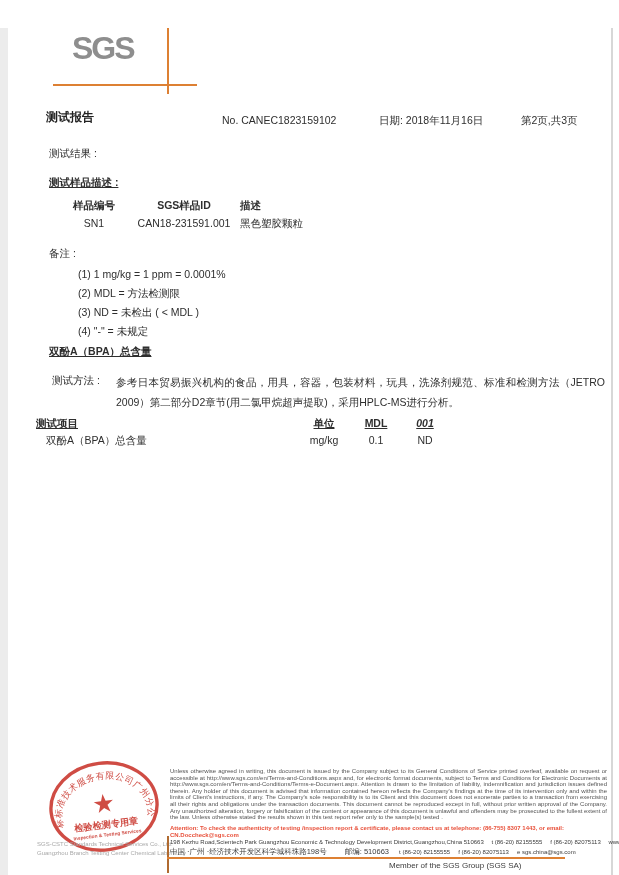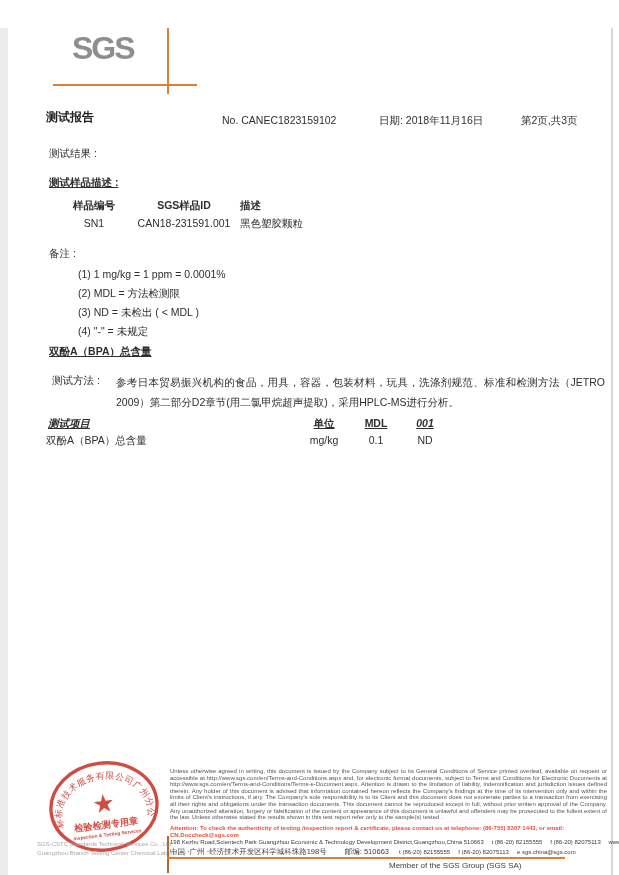--- a/index.html
+++ b/index.html
@@ -62,21 +62,21 @@
     <div>(2) MDL = 方法检测限</div>
     <div>(3) ND = 未检出 ( &lt; MDL )</div>
     <div>(4) "-" = 未规定</div>
   </div>
 
   <div class="t h10 bold ul" style="left:49px;top:345px;">双酚A（BPA）总含量</div>
   <div class="t h10" style="left:52px;top:374px;">测试方法 :</div>
   <div class="method" style="left:116px;top:372px;width:489px;">参考日本贸易振兴机构的食品，用具，容器，包装材料，玩具，洗涤剂规范、标准和检测方法（JETRO 2009）第二部分D2章节(用二氯甲烷超声提取)，采用HPLC-MS进行分析。</div>
 
   <div>
-    <div class="cell bold ul" style="left:48px;top:417px;font-style:italic;">测试项目</div>
+    <div class="cell bold ul" style="left:36px;top:417px;">测试项目</div>
     <div class="cell bold ul center" style="left:300px;top:417px;width:48px;">单位</div>
     <div class="cell bold ul center" style="left:355px;top:417px;width:42px;">MDL</div>
     <div class="cell bold ul it center" style="left:401px;top:417px;width:48px;">001</div>
     <div class="cell" style="left:46px;top:434px;">双酚A（BPA）总含量</div>
     <div class="cell center" style="left:300px;top:434px;width:48px;">mg/kg</div>
     <div class="cell center" style="left:355px;top:434px;width:42px;">0.1</div>
     <div class="cell center" style="left:401px;top:434px;width:48px;">ND</div>
   </div>
 
   <svg viewBox="0 0 120 100" style="position:absolute;left:46px;top:758px;width:116px;height:97px;opacity:0.88;">

